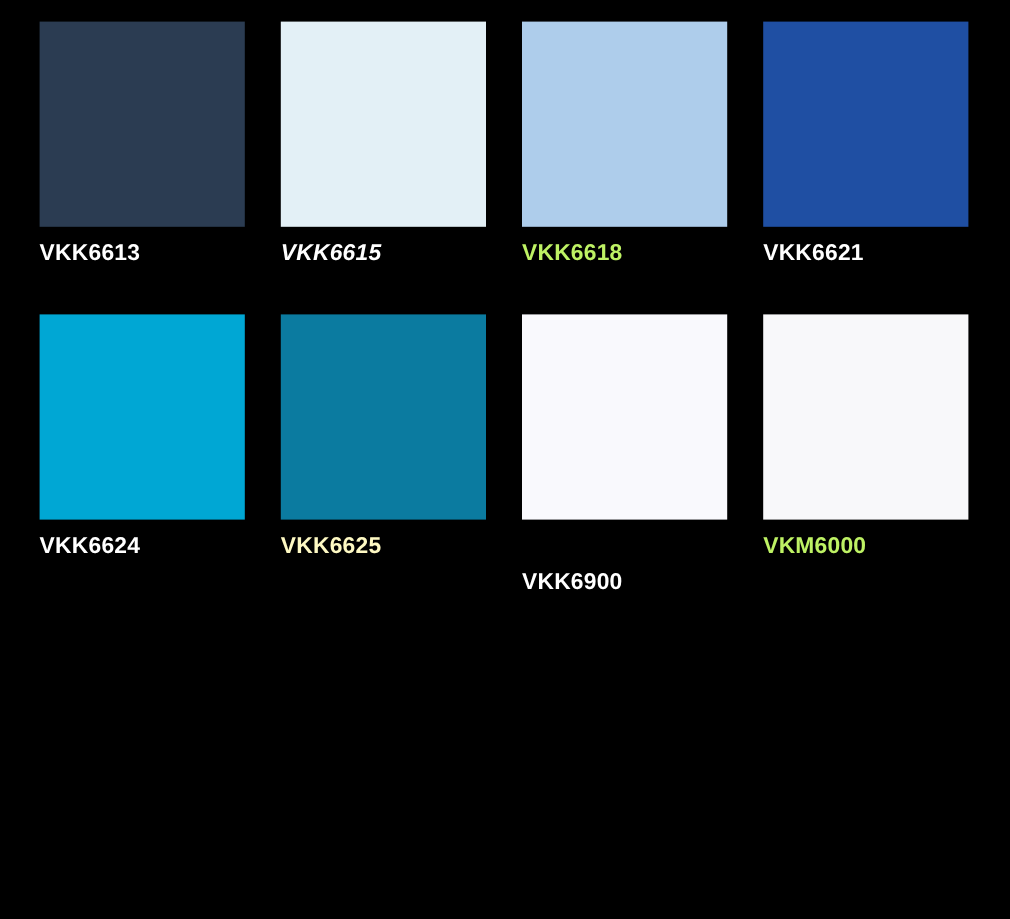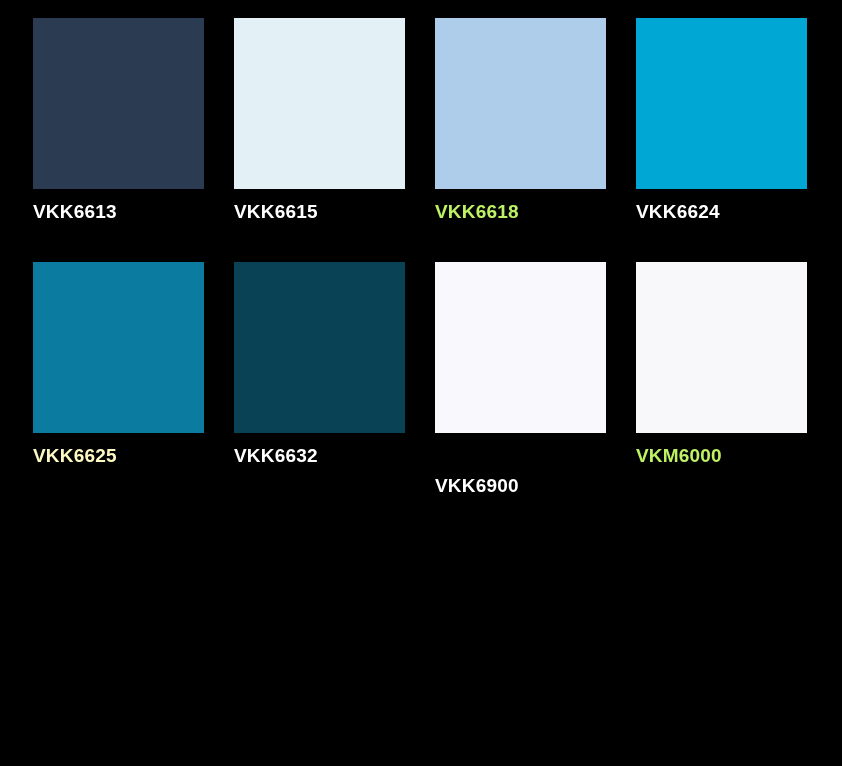--- a/index.html
+++ b/index.html
@@ -64,43 +64,43 @@
 
 <div id="swatch-grid" style="background-color: rgb(0, 0, 0);">
 
   <div class="swatch-cell">
     <span class="swatch-chip" style="background-color: rgb(43, 60, 82);"></span>
     <span class="swatch-label" style="color: rgb(255, 255, 255);">VKK6613</span>
   </div>
 
   <div class="swatch-cell">
     <span class="swatch-chip" style="background-color: rgb(227, 240, 246);"></span>
-    <span class="swatch-label" style="color: rgb(255, 255, 255);">VKK6615</span>
+    <span class="swatch-label" style="color: rgb(255, 255, 255); font-style: italic;">VKK6615</span>
   </div>
 
   <div class="swatch-cell">
     <span class="swatch-chip" style="background-color: rgb(174, 205, 235);"></span>
     <span class="swatch-label" style="color: #bef264;">VKK6618</span>
   </div>
 
+  <div class="swatch-cell">
+    <span class="swatch-chip" style="background-color: rgb(31, 79, 163);"></span>
+    <span class="swatch-label" style="color: rgb(255, 255, 255);">VKK6621</span>
+  </div>
 
   <div class="swatch-cell">
     <span class="swatch-chip" style="background-color: rgb(0, 167, 212);"></span>
     <span class="swatch-label" style="color: rgb(255, 255, 255);">VKK6624</span>
   </div>
 
   <div class="swatch-cell">
     <span class="swatch-chip" style="background-color: rgb(11, 123, 160);"></span>
     <span class="swatch-label" style="color: #fef9c3;">VKK6625</span>
   </div>
 
-  <div class="swatch-cell">
-    <span class="swatch-chip" style="background-color: rgb(10, 66, 85);"></span>
-    <span class="swatch-label" style="color: rgb(255, 255, 255);">VKK6632</span>
-  </div>
 
 
   <div class="swatch-cell">
     <span class="swatch-chip" style="background-color: rgb(249, 249, 253);"></span>
     <span class="swatch-label" style="color: rgb(255, 255, 255); margin-top: 30px;">VKK6900</span>
   </div>
 
   <div class="swatch-cell">
     <span class="swatch-chip" style="background-color: rgb(248, 248, 250);"></span>
     <span class="swatch-label" style="color: #bef264;">VKM6000</span>

